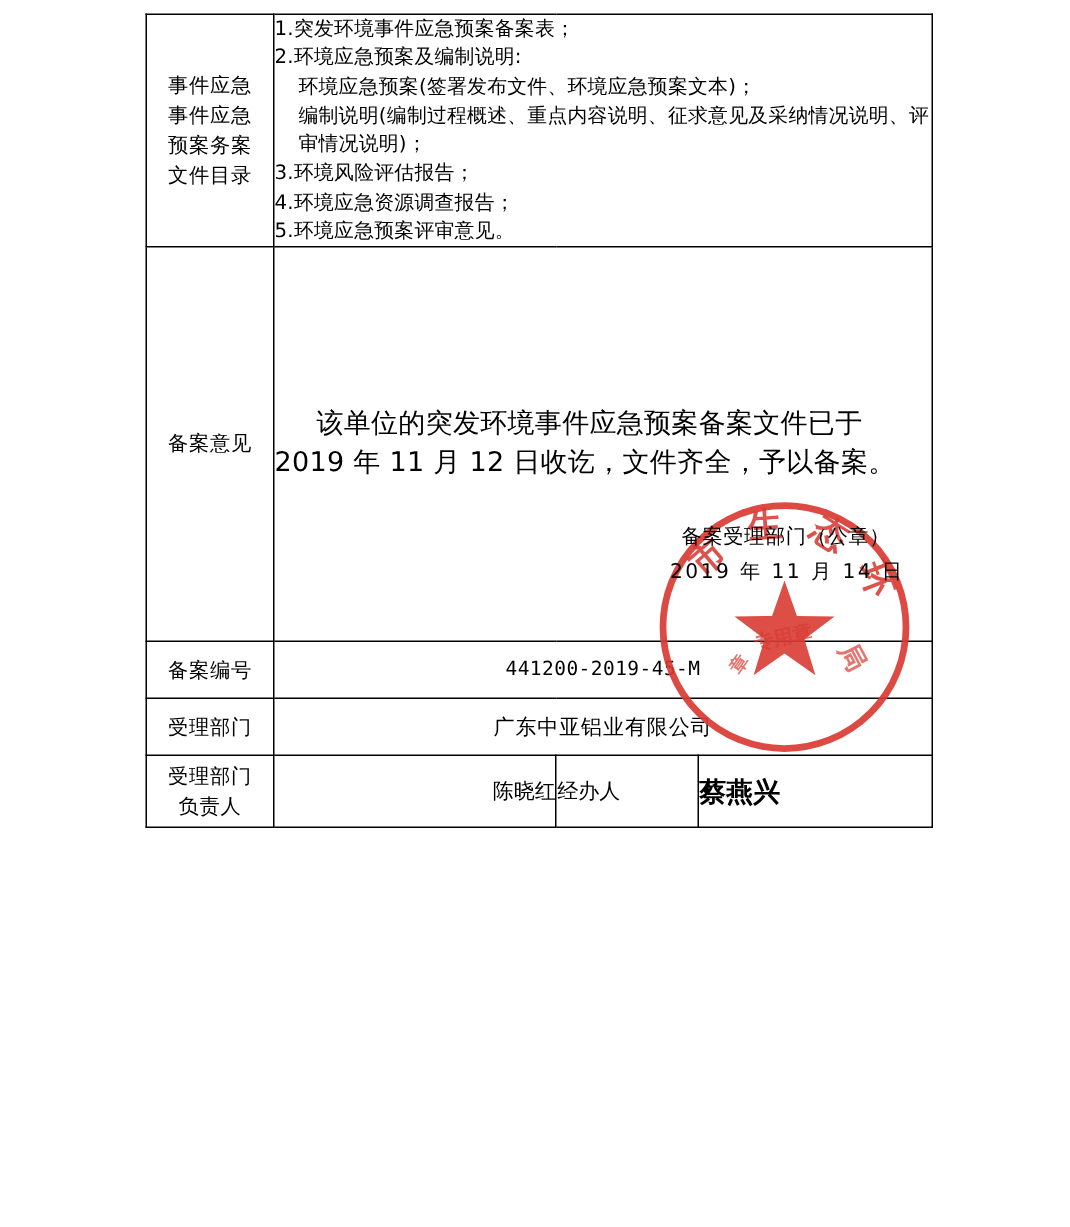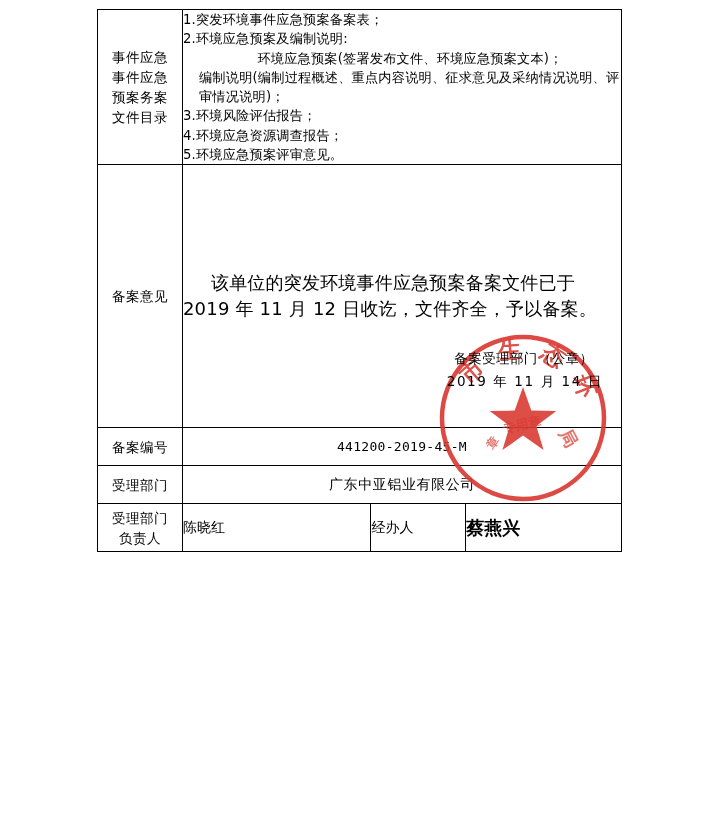--- a/index.html
+++ b/index.html
@@ -57,21 +57,20 @@
     line-height: 19.3px;
     letter-spacing: 0.2px;
   }
   .catalog-item {
     white-space: nowrap;
     display: block;
   }
   .catalog-item.sub {
     padding-left: 16px;
     white-space: normal;
-    text-align: center;
   }
   .catalog-item.sub2 {
     padding-left: 16px;
     white-space: normal;
     text-indent: 0;
   }
   .cat-num { }
 
   
   .opinion-cell {
@@ -108,21 +107,21 @@
     height: 37px;
     letter-spacing: 0.6px;
   }
   .val-cell.mono {
     font-family: "DejaVu Sans Mono", "Liberation Mono", monospace;
     font-size: 13px;
     letter-spacing: 0.3px;
   }
 
   
-  .r5-name   { width: 173px; text-align: left; font-size: 14px; height: 47px; }
+  .r5-name   { width: 173px; text-align: right; font-size: 14px; height: 47px; }
   .r5-role   { width: 87px;  text-align: left; font-size: 14px; }
   .r5-name2  { width: 143px; text-align: left; font-size: 18px; font-weight: bold; }
 
   
   .seal {
     position: absolute;
     left: 438px;
     top: 333px;
     width: 170px;
     height: 170px;

